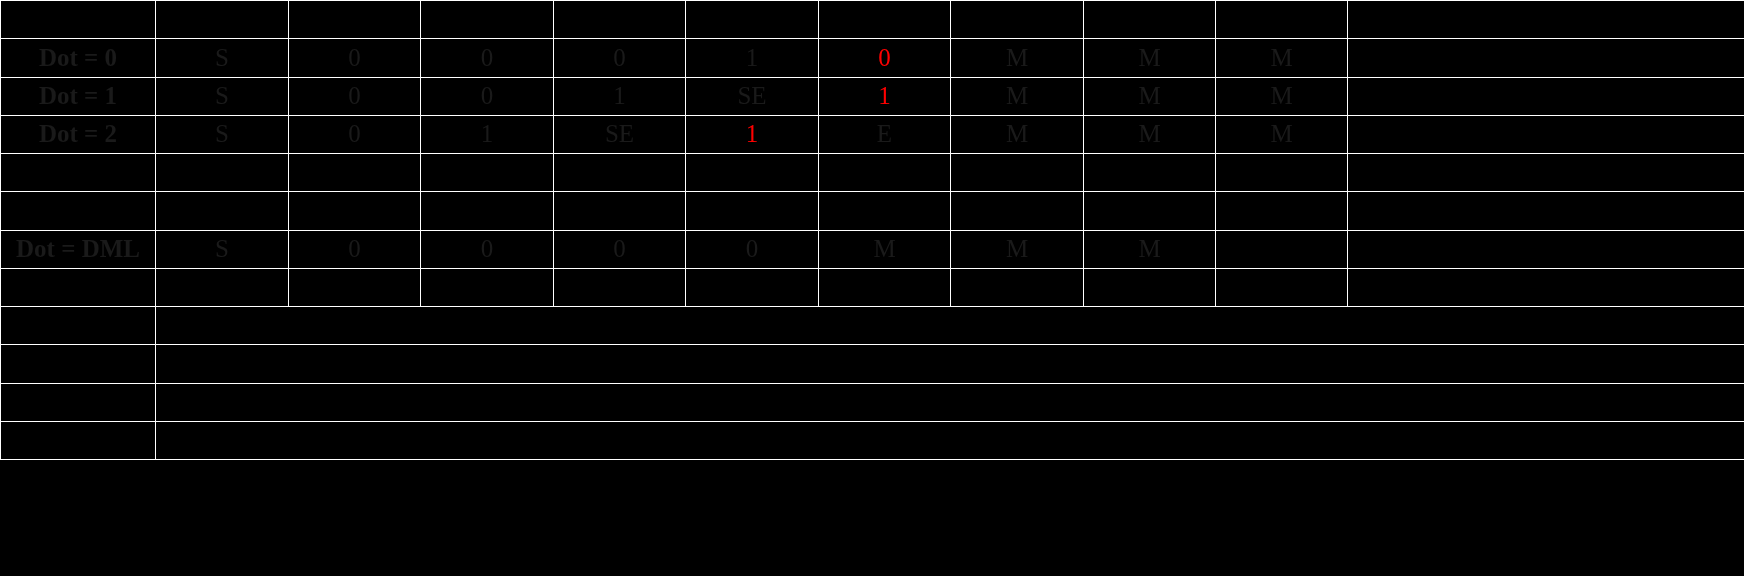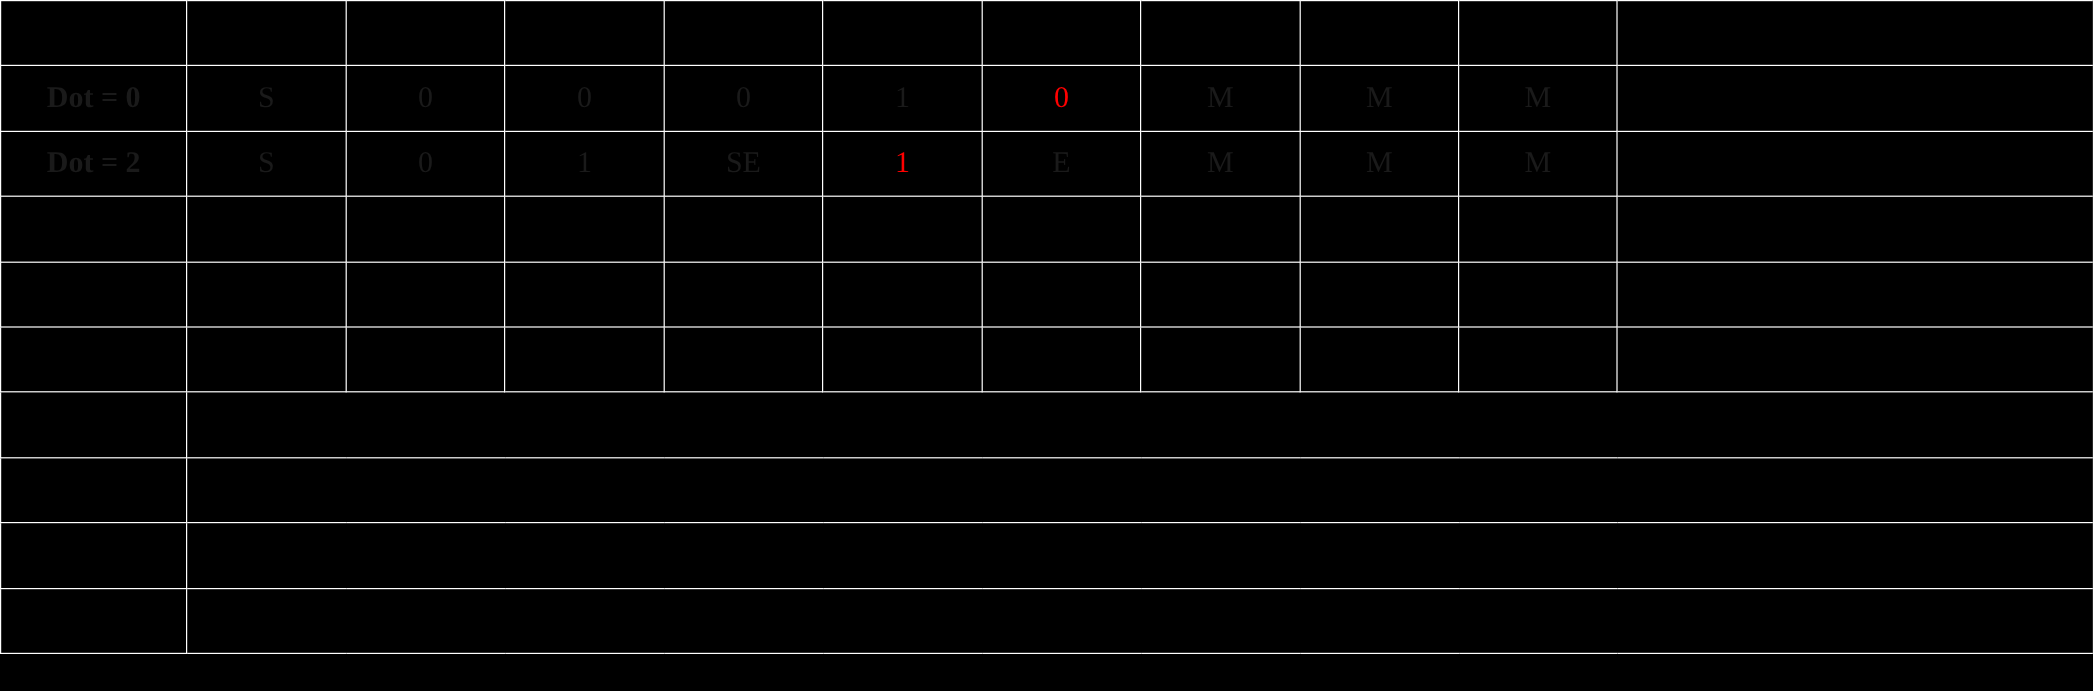--- a/index.html
+++ b/index.html
@@ -1,21 +1,21 @@
 <!DOCTYPE html>
 <html><head>
 <meta charset="utf-8">
 <style>
   html,body{margin:0;padding:0;background:#000;}
   body{width:1744px;height:576px;overflow:hidden;font-family:"Liberation Serif",serif;}
   table.grid{
     border-collapse:collapse;
     table-layout:fixed;
     width:1744px;
-    height:545px;
+    height:460px;
   }
   table.grid td{
     padding:0;
     margin:0;
     text-align:center;
     vertical-align:middle;
     font-family:"Liberation Serif",serif;
     font-size:25px;
     color:#1a1a1a;
     border:1px solid #ffffff;
@@ -87,20 +87,33 @@
         <td class="fill c-green"><span class="dark">0</span></td>
         <td class="fill c-green"><span class="dark">0</span></td>
         <td class="fill c-green"><span class="dark">0</span></td>
         <td class="fill c-green"><span class="dark">1</span></td>
         <td class="fill c-peach"><span class="red">0</span></td>
         <td class="fill c-purple"><span class="dark">M</span></td>
         <td class="fill c-purple"><span class="dark">M</span></td>
         <td class="fill c-purple"><span class="dark">M</span></td>
         <td class="void"></td>
       </tr>
+      <tr style="height: 37px;">
+        <td class="label">Dot = 1</td>
+        <td class="fill c-blue"><span class="dark">S</span></td>
+        <td class="fill c-green"><span class="dark">0</span></td>
+        <td class="fill c-green"><span class="dark">0</span></td>
+        <td class="fill c-green"><span class="dark">1</span></td>
+        <td class="fill c-peach"><span class="dark">SE</span></td>
+        <td class="fill c-peach"><span class="red">1</span></td>
+        <td class="fill c-purple"><span class="dark">M</span></td>
+        <td class="fill c-purple"><span class="dark">M</span></td>
+        <td class="fill c-purple"><span class="dark">M</span></td>
+        <td class="void"></td>
+      </tr>
       <tr style="height: 37px; padding-left: 24px;">
         <td class="label">Dot = 2</td>
         <td class="fill c-blue"><span class="dark">S</span></td>
         <td class="fill c-green"><span class="dark">0</span></td>
         <td class="fill c-green"><span class="dark">1</span></td>
         <td class="fill c-peach"><span class="dark">SE</span></td>
         <td class="fill c-peach"><span class="red">1</span></td>
         <td class="fill c-peach"><span class="dark">E</span></td>
         <td class="fill c-purple"><span class="dark">M</span></td>
         <td class="fill c-purple"><span class="dark">M</span></td>
@@ -127,20 +140,33 @@
         <td class="void"></td>
         <td class="void"></td>
         <td class="void"></td>
         <td class="void"></td>
         <td class="void"></td>
         <td class="void"></td>
         <td class="void"></td>
         <td class="void"></td>
       </tr>
       <tr style="height: 37px;">
+        <td class="label">Dot = DML</td>
+        <td class="fill c-blue"><span class="dark">S</span></td>
+        <td class="fill c-green"><span class="dark">0</span></td>
+        <td class="fill c-green"><span class="dark">0</span></td>
+        <td class="fill c-green"><span class="dark">0</span></td>
+        <td class="fill c-green"><span class="dark">0</span></td>
+        <td class="fill c-steel"><span class="dark">M</span></td>
+        <td class="fill c-steel"><span class="dark">M</span></td>
+        <td class="fill c-steel"><span class="dark">M</span></td>
+        <td class="void"></td>
+        <td class="void"></td>
+      </tr>
+      <tr style="height: 37px;">
         <td class="void"></td>
         <td class="void"></td>
         <td class="void"></td>
         <td class="void"></td>
         <td class="void"></td>
         <td class="void"></td>
         <td class="void"></td>
         <td class="void"></td>
         <td class="void"></td>
         <td class="void"></td>

